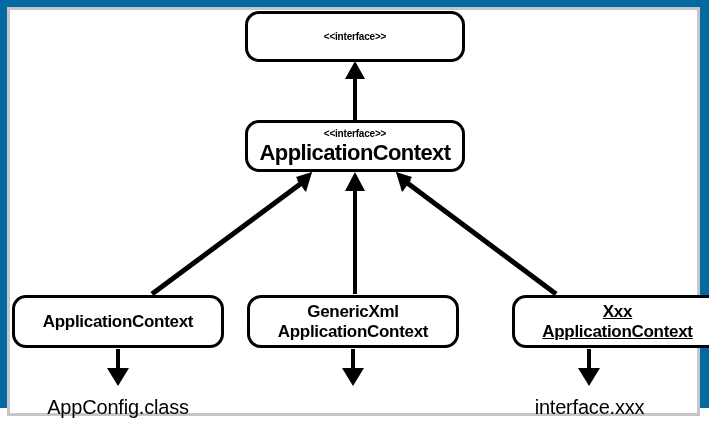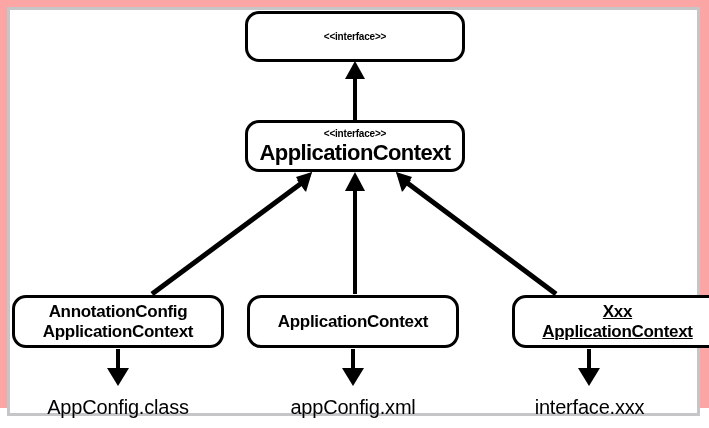--- a/index.html
+++ b/index.html
@@ -11,21 +11,21 @@
     width: 709px;
     height: 428px;
     font-family: "Liberation Sans", sans-serif;
     overflow: hidden;
   }
 
   #diagram-root {
     position: relative;
     width: 709px;
     height: 408px;
-    background: #fca5a5;
+    background: #0369a1;
   }
 
   
   .frame {
     position: absolute;
     left: 7px;
     top: 7px;
     width: 693px;
     height: 409px;
     border: 3px solid #c6c6c8;
@@ -184,30 +184,29 @@
   <div class="node" id="node-beanfactory">
     <div class="stereotype">&lt;&lt;interface&gt;&gt;</div>
   </div>
 
   <div class="node" id="node-applicationcontext">
     <div class="stereotype">&lt;&lt;interface&gt;&gt;</div>
     <div class="typename">ApplicationContext</div>
   </div>
 
   <div class="node" id="node-annotationconfig">
-    <div class="typename two-line">AnnotationConfig</div>
     <div class="typename two-line">ApplicationContext</div>
   </div>
 
   <div class="node" id="node-genericxml">
+    <div class="typename two-line">GenericXml</div>
     <div class="typename two-line">ApplicationContext</div>
   </div>
 
   <div class="node" id="node-xxx">
     <div class="typename two-line">Xxx</div>
     <div class="typename two-line">ApplicationContext</div>
   </div>
 
   <div class="resource-label" id="label-appconfig-class">AppConfig.class</div>
-  <div class="resource-label" id="label-appconfig-xml">appConfig.xml</div>
   <div class="resource-label" id="label-appconfig-xxx">interface.xxx</div>
 
 </div>
 
 </body></html>

